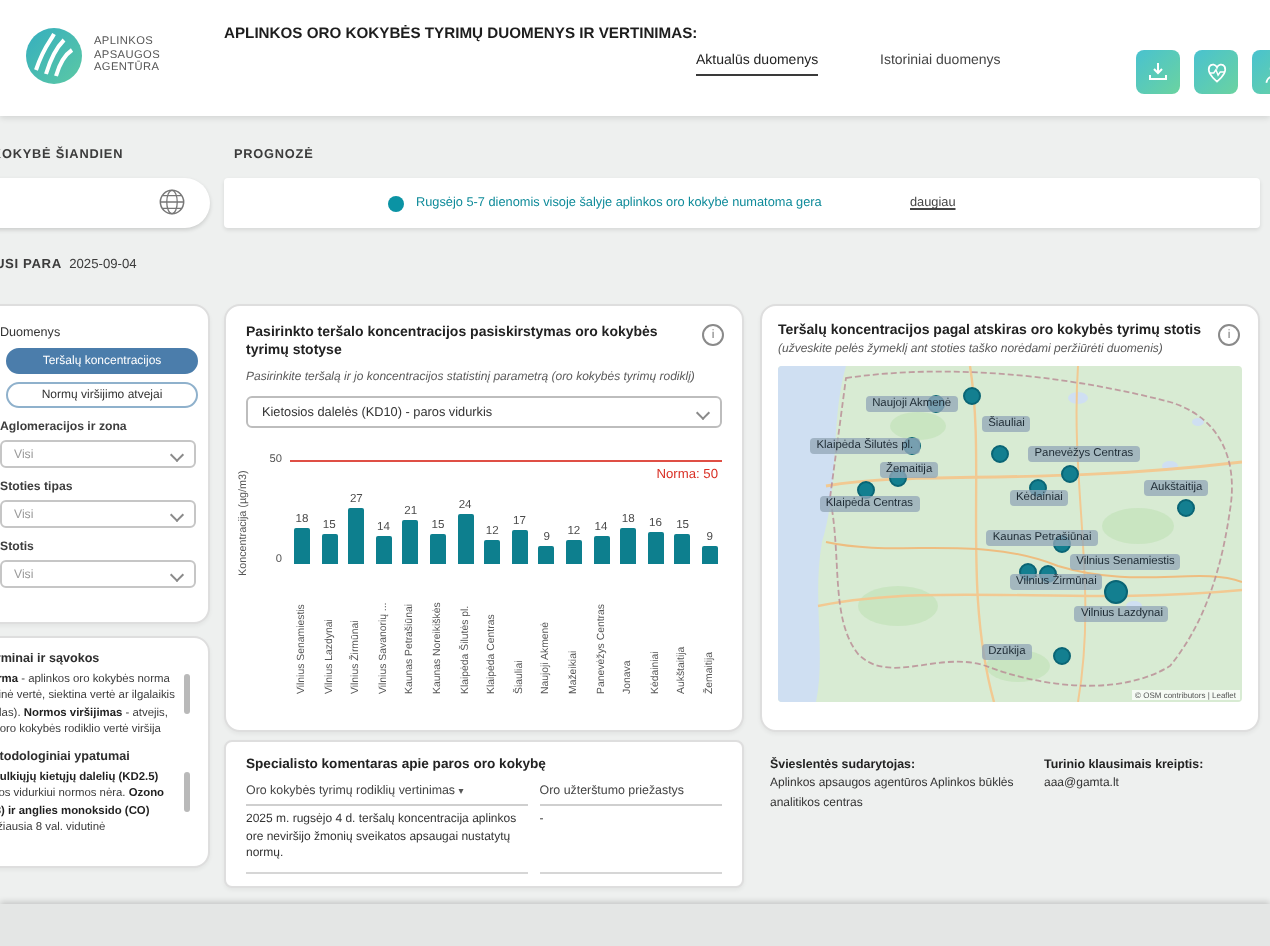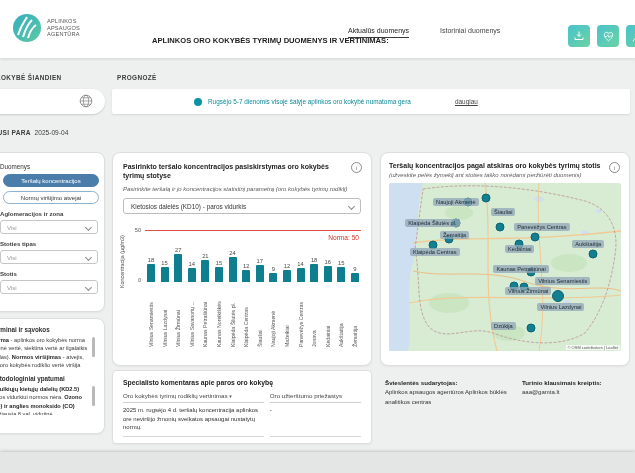--- a/index.html
+++ b/index.html
@@ -3,21 +3,21 @@
 <meta charset="utf-8">
 <style>
   html,body{margin:0;padding:0;background:#d9d9d9;}
   .app{position:relative;width:635px;height:473px;overflow:hidden;background:#eef0ef;
        font-family:"Liberation Sans",sans-serif;color:#333;}
   
   .header{position:absolute;left:0;top:0;width:635px;height:58px;background:#fff;
           box-shadow:0 1px 3px rgba(0,0,0,.12);z-index:5;}
   .logo{position:absolute;left:12px;top:13px;display:flex;align-items:center;gap:5px;}
   .logo-name{font-size:5.6px;color:#555;line-height:1.25;letter-spacing:.2px;}
-  .hdr-title{position:absolute;left:112px;top:36px;font-size:7.6px;font-weight:bold;color:#1d1d1d;margin-left:40px;}
+  .hdr-title{position:absolute;left:112px;top:12px;font-size:7.6px;font-weight:bold;color:#1d1d1d;}
   .tab{position:absolute;top:27px;font-size:7px;color:#444;cursor:pointer;padding-bottom:3px;}
   .tab.active{border-bottom:1.6px solid #3a3a3a;color:#222;}
   .hbtn{position:absolute;top:25px;width:22px;height:22px;border-radius:4px;
         background:linear-gradient(135deg,#49c2cf,#6bd3a0);display:flex;align-items:center;justify-content:center;}
   
   .seclabel{position:absolute;font-size:6.4px;font-weight:bold;letter-spacing:.4px;color:#3c3c3c;}
   .today-pill{position:absolute;left:-25px;top:89px;width:130px;height:25px;background:#fff;
               border-radius:13px;box-shadow:0 1px 2px rgba(0,0,0,.15);}
   .today-pill svg{position:absolute;left:104px;top:5px;}
   .forecast-bar{position:absolute;left:112px;top:89px;width:518px;height:25px;background:#fff;

